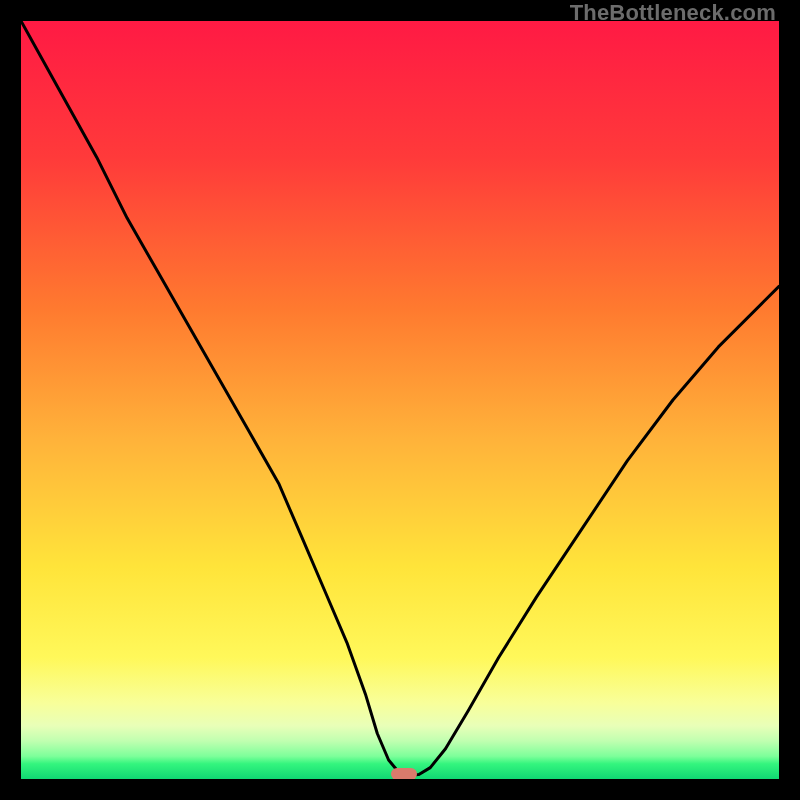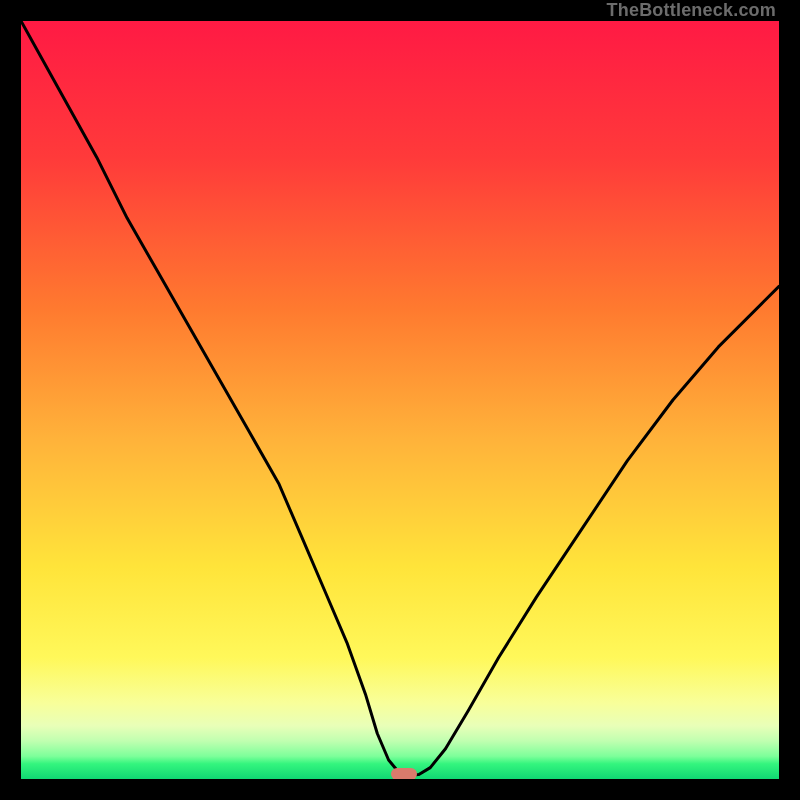--- a/index.html
+++ b/index.html
@@ -44,21 +44,21 @@
   .marker {
     position: absolute;
     border-radius: 6px;
     pointer-events: none;
   }
   .watermark {
     position: absolute;
     top: 0px;
     right: 24px;
     font-family: Arial, Helvetica, sans-serif;
-    font-size: 18px;
+    font-size: 22px;
     font-weight: 600;
     color: #6c6c6c;
     letter-spacing: 0.2px;
     user-select: none;
   }
 </style>
 </head>
 <body>
 
 <div class="frame">

